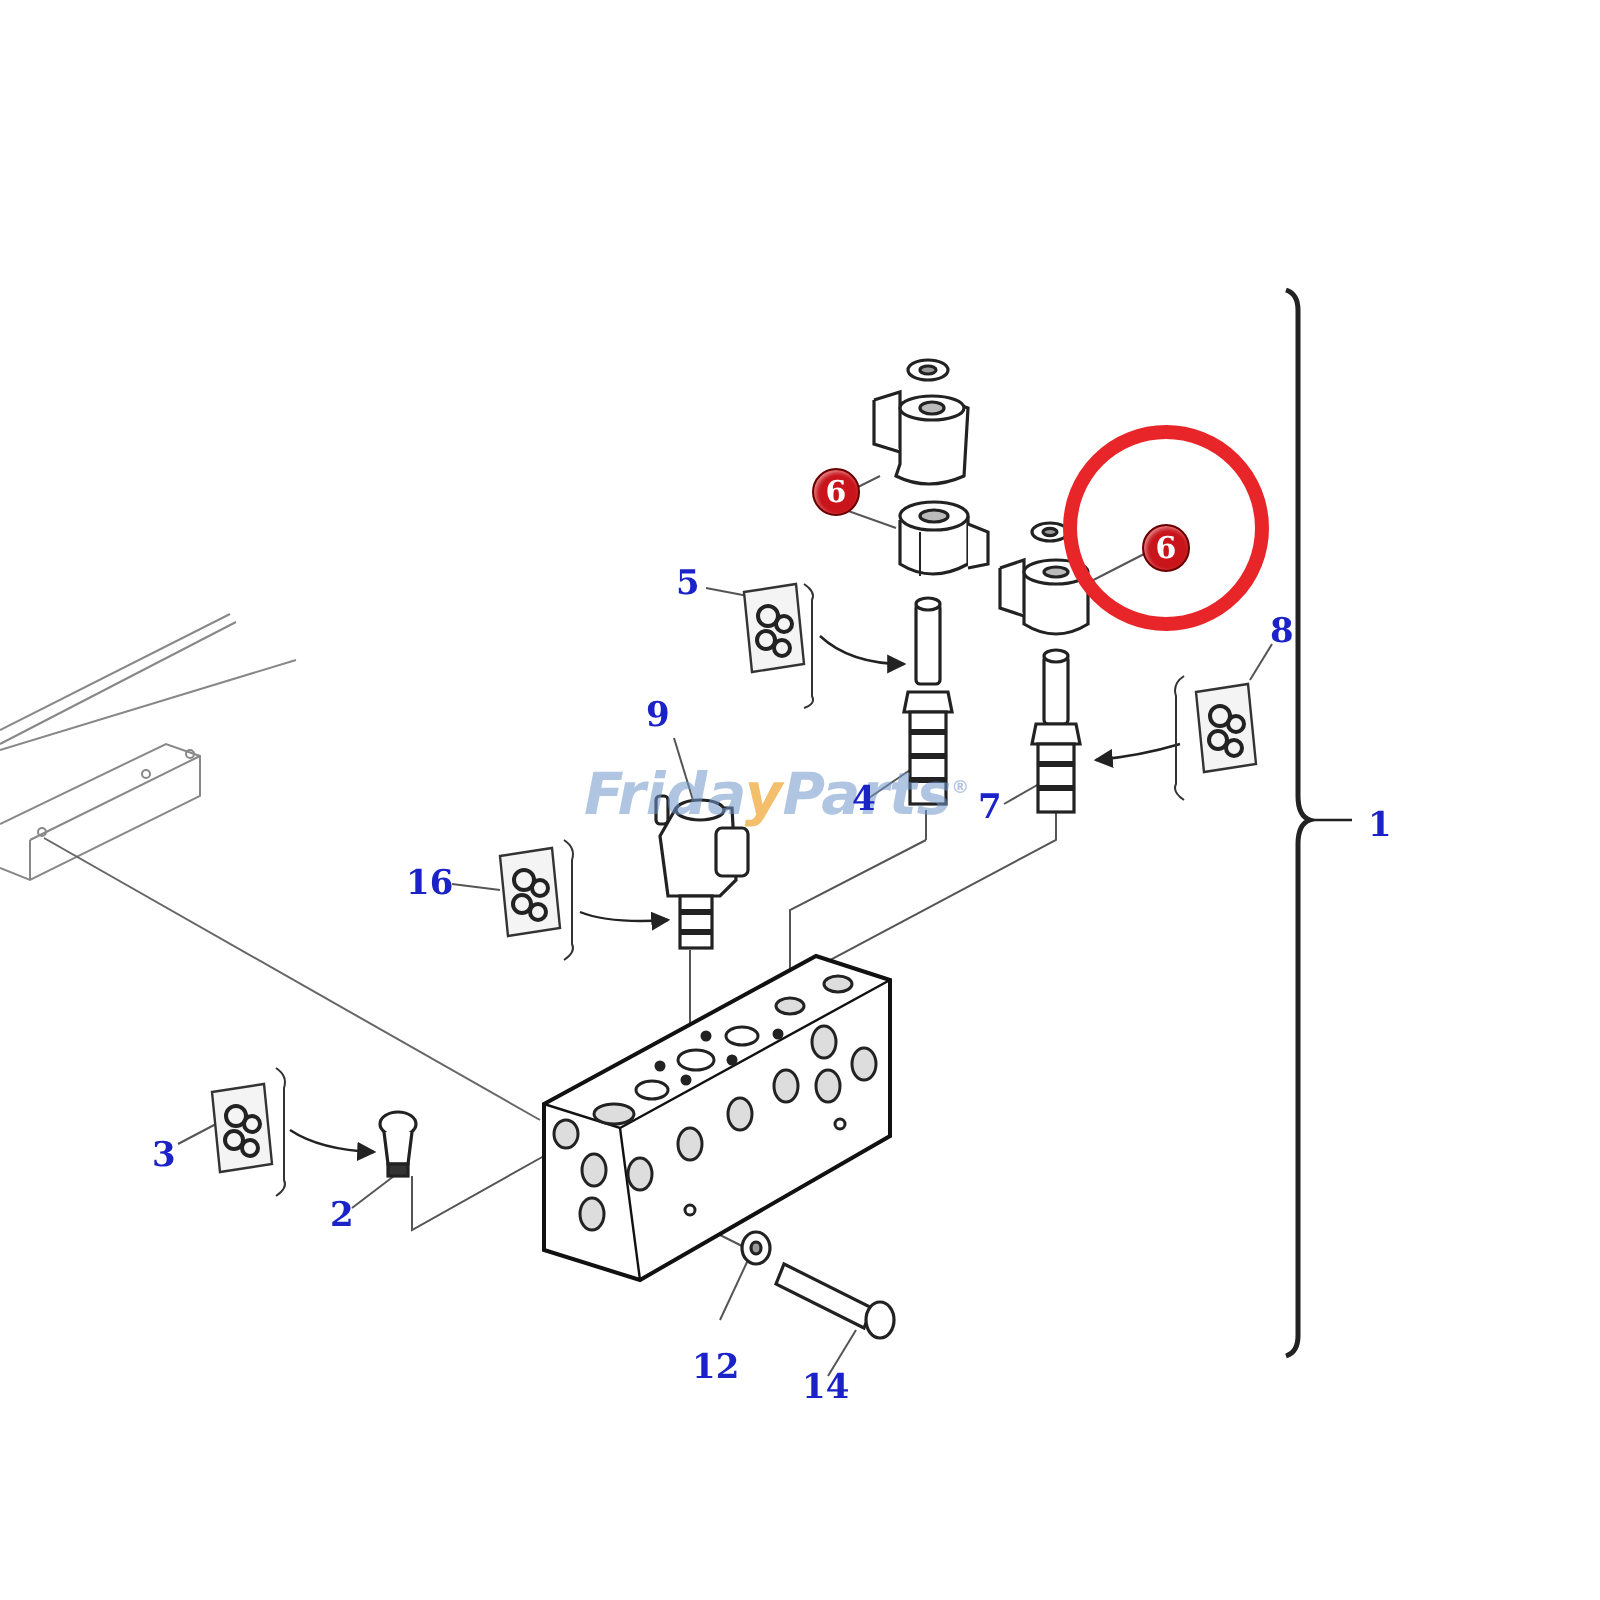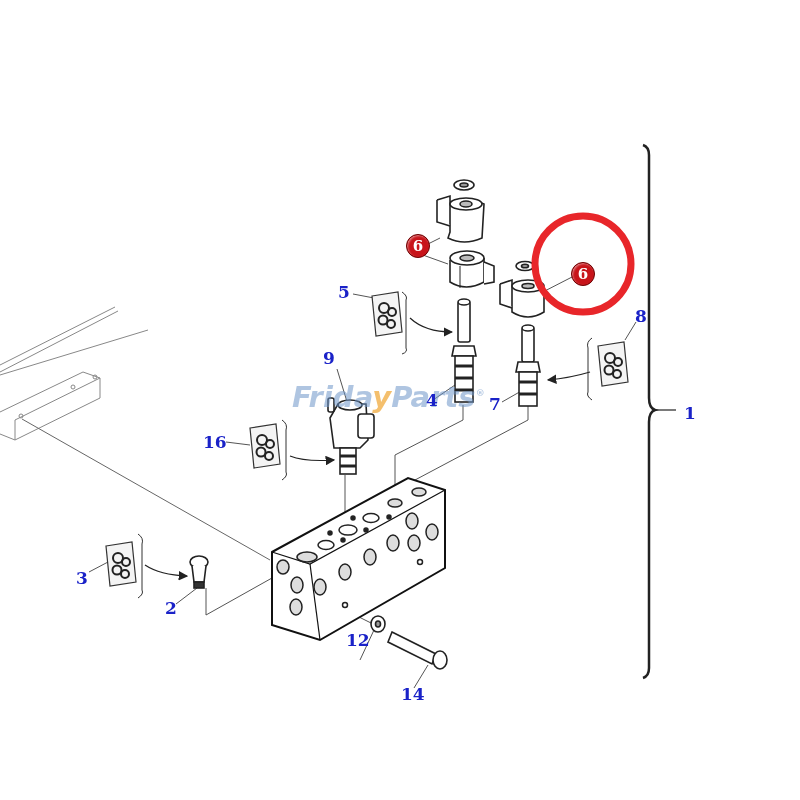--- a/index.html
+++ b/index.html
@@ -203,15 +203,15 @@
 <span class="lbl" style="left:76px;top:570px;">3</span>
 <span class="lbl" style="left:426px;top:392px;">4</span>
 <span class="lbl" style="left:338px;top:284px;">5</span>
 <span class="badge" style="left:406px;top:234px;">6</span>
 <span class="badge" style="left:571px;top:262px;">6</span>
 <span class="lbl" style="left:489px;top:396px;">7</span>
 <span class="lbl" style="left:635px;top:308px;">8</span>
 <span class="lbl" style="left:323px;top:350px;">9</span>
 <span class="lbl" style="left:203px;top:434px;">16</span>
 <span class="lbl" style="left:401px;top:686px;">14</span>
-<span class="lbl" style="left:346px;top:632px;">12</span>
+<span class="lbl" style="left:346px;top:676px;">12</span>
 
 </div>
 
 </body></html>

